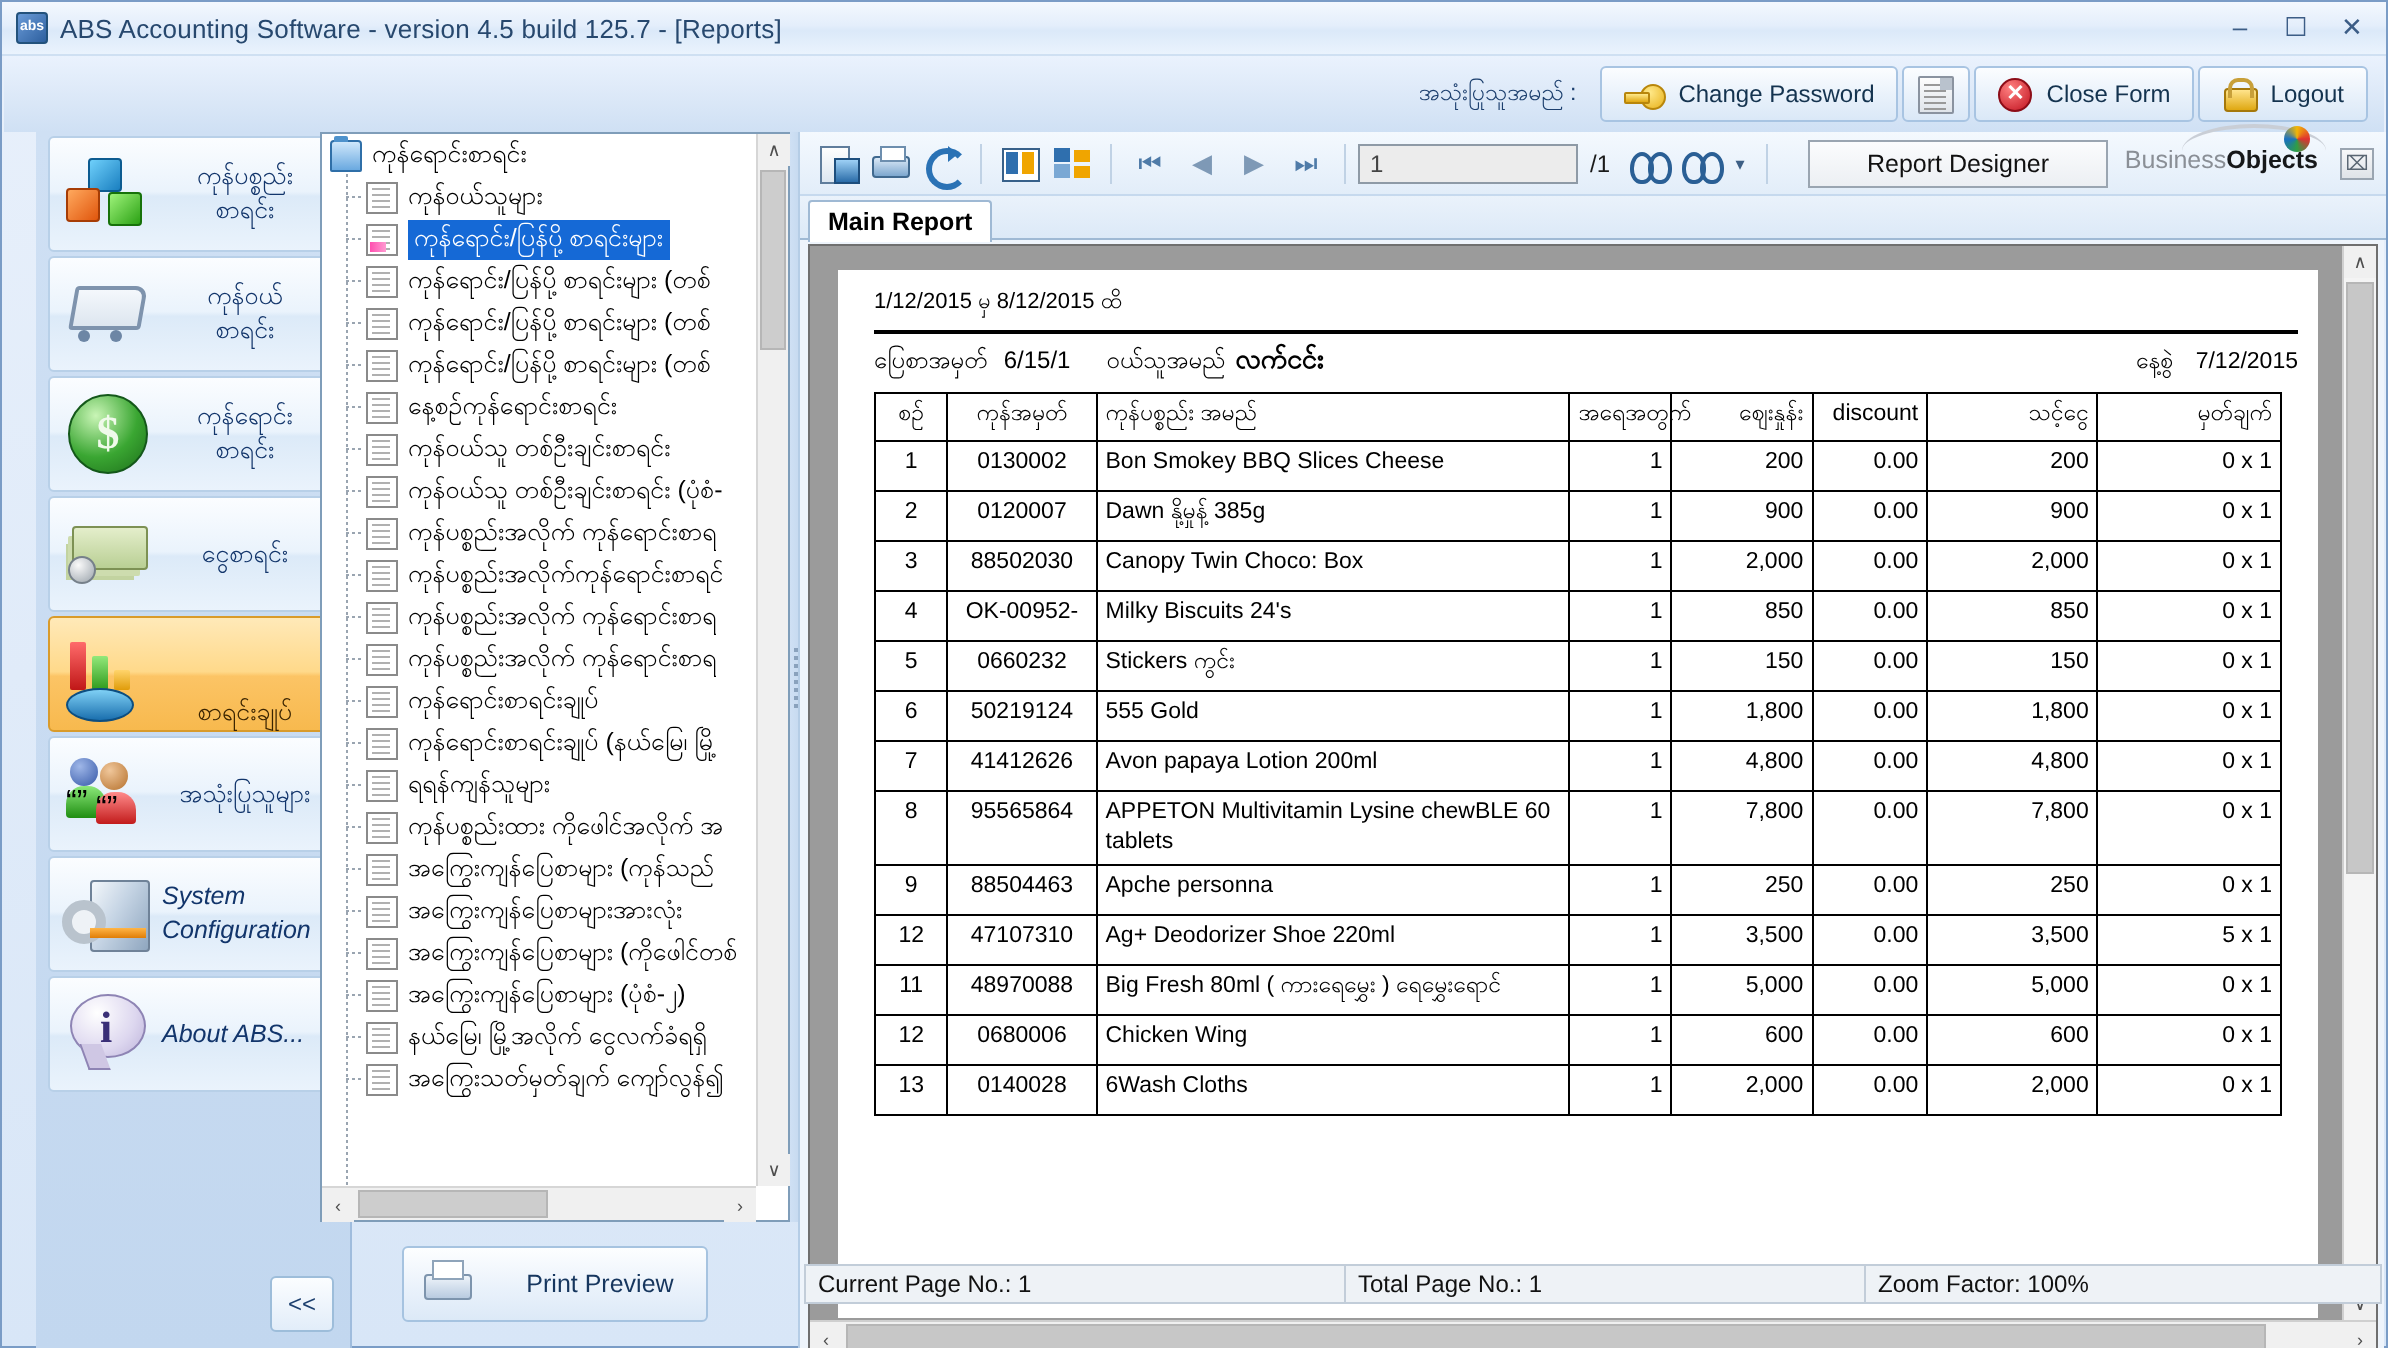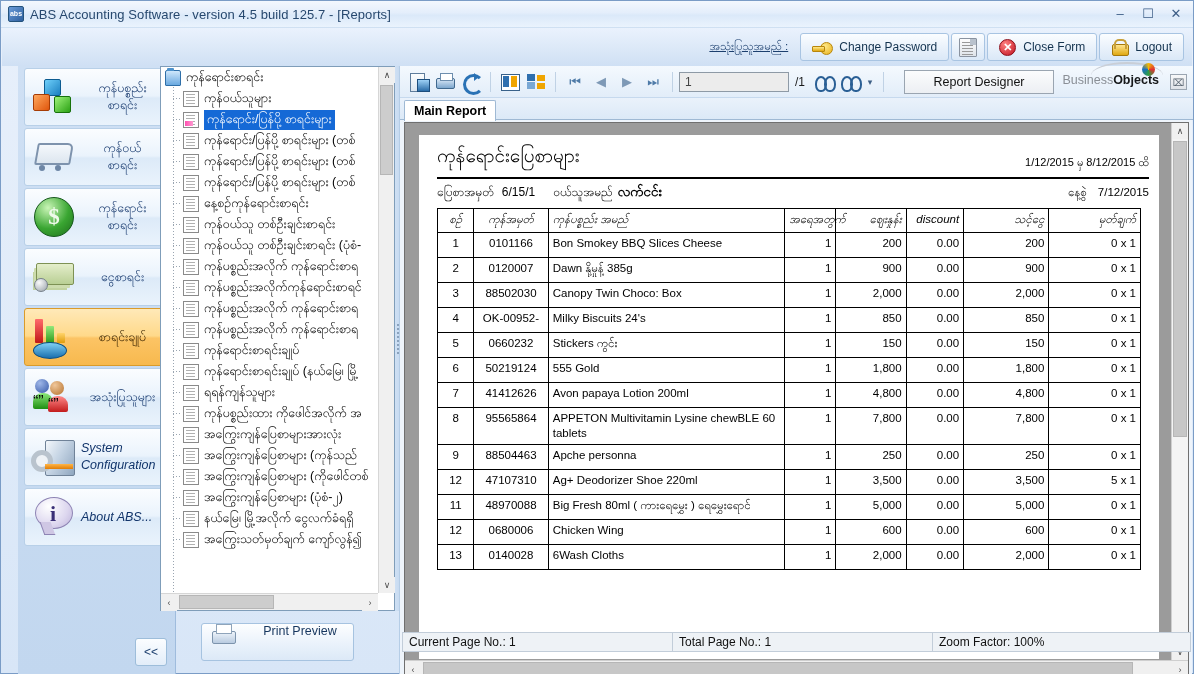--- a/index.html
+++ b/index.html
@@ -45,21 +45,20 @@
   
   #topbar {
     position:absolute; left:1px; top:27px; width:1190px; height:38px;
     background: linear-gradient(180deg,#eaf2fd 0%,#dde9f8 50%,#cfe0f4 100%);
     display:flex; align-items:center; justify-content:flex-end;
     padding-right:8px; gap:0px;
   }
   .topbar-label {
     font-size:11.5px; color:#1c3f6e; margin-right:10px;
     font-family:"Liberation Sans", sans-serif;
-    text-decoration:underline;
   }
   .tbtn {
     height:28px; display:flex; align-items:center; gap:7px;
     padding:0 11px; margin-left:2px;
     background: linear-gradient(180deg,#fbfdff 0%,#eaf2fb 50%,#dae8f7 100%);
     border:1px solid #a8c4e2; border-radius:3px;
     font-size:12px; color:#14334f; cursor:default;
   }
   .tbtn.iconly { padding:0 7px; }
 
@@ -96,20 +95,21 @@
   }
   .side-item {
     position:relative; margin:0 4px 2px 6px; height:58px;
     background: linear-gradient(180deg,#fbfdff 0%,#eaf3fc 48%,#dceaf8 52%,#eaf3fc 100%);
     border:1px solid #b8d0e8; border-radius:3px;
     display:flex; align-items:center; cursor:default;
   }
   .side-item.active {
     background: linear-gradient(180deg,#ffe9b8 0%,#ffd98a 48%,#fcc465 52%,#f7b94e 100%);
     border:1px solid #d99b2b;
+    align-items:flex-end;
   }
   .side-item .si-icon { width:56px; height:52px; flex:0 0 56px; position:relative; }
   .side-item .si-label {
     font-size:12.5px; color:#12356b; line-height:17px; flex:1; padding-right:6px;
     font-family:"Liberation Sans", sans-serif; text-align:center;
   }
   .side-item.active .si-label { color:#3a2400; }
   .si-label.eng { text-align:left;font-style:italic; }
 
   
@@ -224,21 +224,21 @@
     background:linear-gradient(90deg,#cfe0f4,#c4d8ef); }
   #splitter::after{ content:""; position:absolute; left:2px; top:258px; width:2px; height:30px;
     background-image:linear-gradient(to bottom,#8aa2bd 50%,transparent 50%); background-size:2px 4px; }
 
   
   #printbar {
     position:absolute; left:159px; top:612px; width:235px; height:58px;
     display:flex; align-items:center; justify-content:center;
   }
   #print-preview-btn {
-    height:38px; display:flex; gap:27px; padding:0 16px 0 8px;
+    height:38px; display:flex; align-items:center; gap:27px; padding:0 16px 0 8px;
     background:linear-gradient(180deg,#fdfeff,#eaf2fb 55%,#dce9f7);
     border:1px solid #a6c3e0; border-radius:3px;
     font-size:12.5px; color:#16365e;
   }
   .ic-printer { width:26px; height:24px; position:relative; }
   .ic-printer::before{ content:""; position:absolute; left:2px; top:7px; width:22px; height:11px;
     background:linear-gradient(180deg,#eef4fa,#b9cbe0); border:1px solid #7d94ad; border-radius:2px; }
   .ic-printer::after{ content:""; position:absolute; left:6px; top:0px; width:14px; height:8px;
     background:#fff; border:1px solid #8fa4ba; }
 
@@ -338,21 +338,21 @@
   .rpt-row2 .sp { width:18px; }
   .rpt-row2 .cust { font-weight:bold; font-size:13.5px; margin-left:5px;}
   .rpt-row2 .right { margin-left:auto; font-size:11.5px; }
   .rpt-row2 .right b { font-weight:normal; }
 
   table.rpt { border-collapse:collapse; width:704px; table-layout:fixed; font-size:11.5px; }
   table.rpt th, table.rpt td {
     border:1px solid #000; padding:3px 4px; font-weight:normal; vertical-align:top;
     color:#000; font-family:"Liberation Sans", sans-serif; line-height:15px;
   }
-  table.rpt th { height:24px;font-style:italic; }
+  table.rpt th { height:24px; }
   table.rpt td { height:25px; }
   .c-no    { width:34px;  text-align:center; }
   .c-code  { width:70px;  text-align:center; }
   .c-name  { width:222px; text-align:left; }
   .c-qty   { width:48px;  text-align:right; }
   .c-price { width:66px;  text-align:right; }
   .c-disc  { width:54px;  text-align:right; }
   .c-total { width:80px;  text-align:right; }
   .c-note  { width:86px;  text-align:right; }
   th.c-disc, td.c-disc { text-align:right; }
@@ -592,26 +592,26 @@
             <span class="tlabel">ရရန်ကျန်သူများ</span>
           </div>
           <div class="tnode child">
             <span class="dotstub"></span>
             <span class="ticon page"></span>
             <span class="tlabel">ကုန်ပစ္စည်းထား ကိုဖေါင်အလိုက် အ</span>
           </div>
           <div class="tnode child">
             <span class="dotstub"></span>
             <span class="ticon page"></span>
+            <span class="tlabel">အကြွေးကျန်ပြေစာများ (ကုန်သည်</span>
+          </div>
+          <div class="tnode child">
+            <span class="dotstub"></span>
+            <span class="ticon page"></span>
             <span class="tlabel">အကြွေးကျန်ပြေစာများအားလုံး</span>
-          </div>
-          <div class="tnode child">
-            <span class="dotstub"></span>
-            <span class="ticon page"></span>
-            <span class="tlabel">အကြွေးကျန်ပြေစာများ (ကုန်သည်</span>
           </div>
           <div class="tnode child">
             <span class="dotstub"></span>
             <span class="ticon page"></span>
             <span class="tlabel">အကြွေးကျန်ပြေစာများ (ကိုဖေါင်တစ်</span>
           </div>
           <div class="tnode child">
             <span class="dotstub"></span>
             <span class="ticon page"></span>
             <span class="tlabel">အကြွေးကျန်ပြေစာများ (ပုံစံ-၂)</span>
@@ -707,21 +707,20 @@
 
     <div id="tabstrip">
       <div id="tab-main-report">Main Report</div>
     </div>
 
     <div id="pagearea">
       <div id="paper">
         <div id="paper-inner">
 
           <div class="rpt-row1">
-            <div class="rpt-title">ကုန်ရောင်းပြေစာများ</div>
             <div class="rpt-daterange">1/12/2015 မှ  8/12/2015 ထိ</div>
           </div>
           <div class="rpt-hr"></div>
 
           <div class="rpt-row2">
             <span>ပြေစာအမှတ်</span>
             <span style="margin-left:8px;">6/15/1</span>
             <span class="sp"></span>
             <span>ဝယ်သူအမည်</span>
             <span class="cust">လက်ငင်း</span>
@@ -740,21 +739,21 @@
                 <th class="c-qty">အရေအတွက်</th>
                 <th class="c-price">ဈေးနှုန်း</th>
                 <th class="c-disc">discount</th>
                 <th class="c-total">သင့်ငွေ</th>
                 <th class="c-note">မှတ်ချက်</th>
               </tr>
             </thead>
             <tbody id="report-rows">
                 <tr>
                   <td class="c-no">1</td>
-                  <td class="c-code">0101166</td>
+                  <td class="c-code">0130002</td>
                   <td class="c-name">Bon Smokey BBQ Slices Cheese</td>
                   <td class="c-qty">1</td>
                   <td class="c-price">200</td>
                   <td class="c-disc">0.00</td>
                   <td class="c-total">200</td>
                   <td class="c-note">0 x 1</td>
                 </tr>
                 <tr>
                   <td class="c-no">2</td>
                   <td class="c-code">0120007</td>

